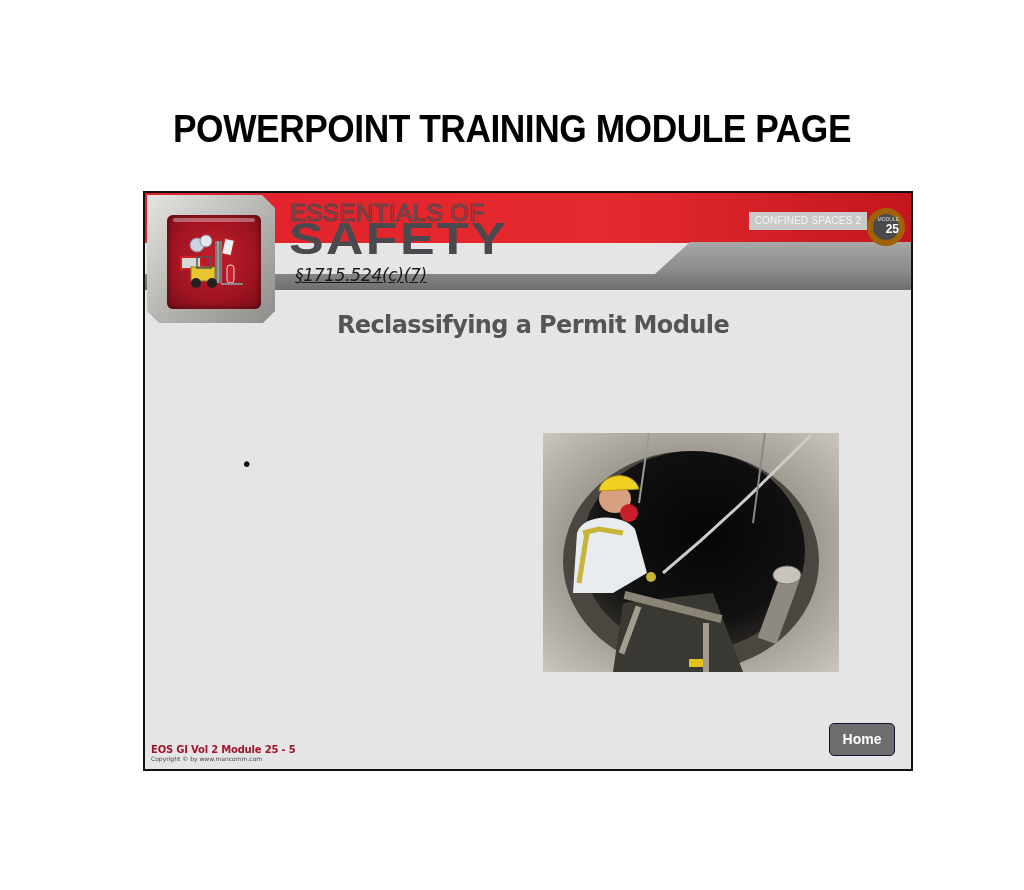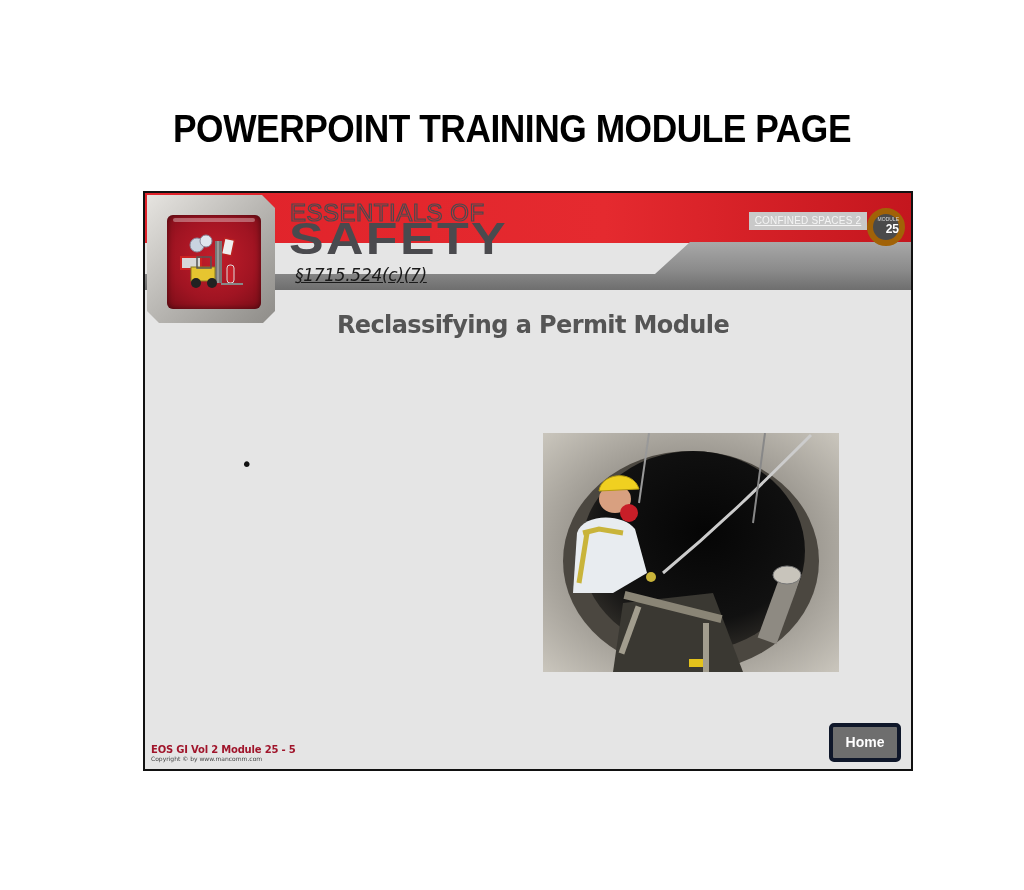--- a/index.html
+++ b/index.html
@@ -37,21 +37,21 @@
     font-family: "Liberation Sans", sans-serif;
   }
   .citation {
     position: absolute; left: 150px; top: 72px; font-size: 17px; font-style: italic;
     text-decoration: underline; color: #1a1a1a; font-family: "DejaVu Sans", sans-serif;
     letter-spacing: -0.3px;
   }
   .module-label {
     position: absolute; left: 604px; top: 19px; width: 118px; height: 18px;
     background: #c9c9c9; color: #f4f4f4; font-size: 10px; line-height: 18px; text-align: center;
-    letter-spacing: 0.2px; font-family: "Liberation Sans", sans-serif; text-decoration: underline;
+    letter-spacing: 0.2px; font-family: "Liberation Sans", sans-serif;
   }
   .module-badge {
     position: absolute; left: 722px; top: 15px; width: 26px; height: 26px; border-radius: 50%;
     background: #4a4a4a; border: 6px solid #a16207; text-align: right; color: #fff;
   }
   .module-badge .badge-caption { display:block; font-size: 5px; line-height: 8px; color: #ddd; margin-top: 1px; }
   .module-badge .badge-number { display:block; font-size: 12px; line-height: 12px; font-weight: bold; }
   
   .logo-frame {
     position: absolute; left: 2px; top: 2px; width: 128px; height: 128px;
@@ -97,21 +97,21 @@
     position: absolute; left: 6px; top: 551px; font-size: 10px; font-weight: bold; color: #a0152b;
     font-family: "DejaVu Sans", sans-serif; letter-spacing: -0.2px;
   }
   .footer-copy {
     position: absolute; left: 6px; top: 562px; font-size: 6px; color: #444;
     font-family: "DejaVu Sans", sans-serif;
   }
   .home-button {
     position: absolute; left: 684px; top: 530px; width: 64px; height: 31px; border-radius: 5px;
     background: #6e6e6e; color: #fff; font-weight: bold; font-size: 14px; line-height: 31px;
-    text-align: center; border: 4px solid #0f172a; cursor: pointer;
+    text-align: center; border: 1px solid #0f172a; cursor: pointer;
     font-family: "Liberation Sans", sans-serif;
   }
 </style>
 </head>
 <body>
 
 <div class="page-heading">POWERPOINT TRAINING MODULE PAGE</div>
 
 <div class="slide">
 

